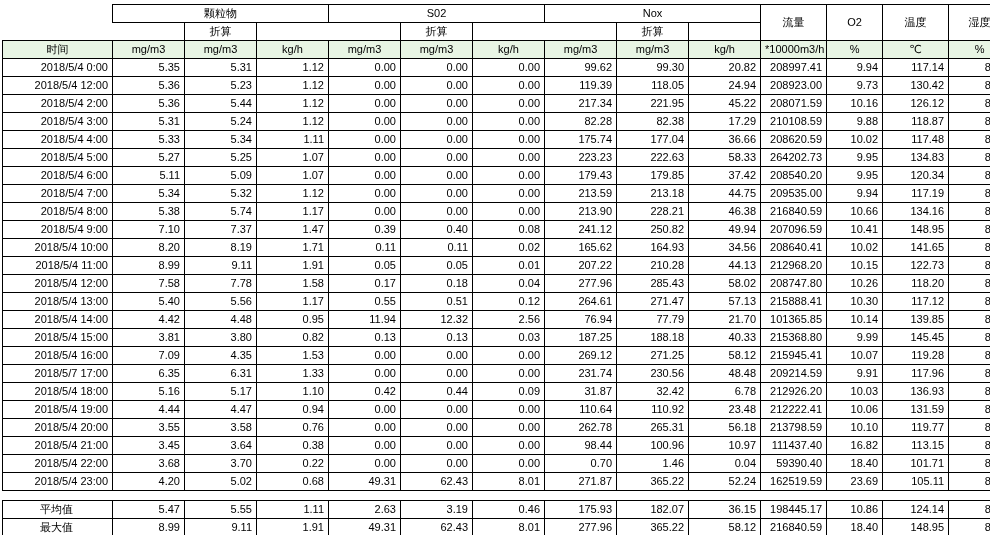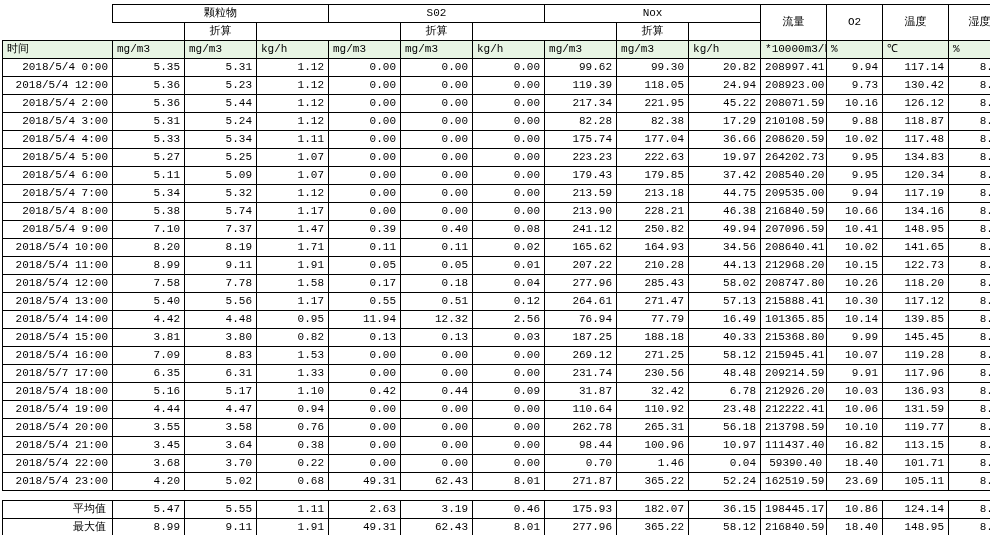--- a/index.html
+++ b/index.html
@@ -1,30 +1,30 @@
 <!DOCTYPE html>
 <html><head>
 <meta charset="utf-8">
 <style>
   html,body{margin:0;padding:0;background:#fff;}
   body{font-family:"Liberation Sans","DejaVu Sans",sans-serif;}
-  #sheet{width:990px;height:535px;box-sizing:border-box;padding:4px 2px 2px 2px;font-family:Liberation Mono, monospace;}
+  #sheet{width:990px;height:535px;box-sizing:border-box;padding:4px 2px 2px 2px;}
   table{border-collapse:collapse;table-layout:fixed;width:984px;font-size:11px;color:#000;}
   td,th{border:1px solid #000;padding:0 4px;height:17px;line-height:17px;white-space:nowrap;overflow:hidden;font-weight:normal;}
   .grp{text-align:center;}
-  .hdr-green{background:#e8f5e4;}
+  .hdr-green{background:#e8f5e4;text-align:center;}
   .num{text-align:right;}
   .noborder{border:none;background:#fff;}
   .blank-row td{border:none;height:9px;line-height:9px;}
   col.c-time{width:110px;}
   col.c-d{width:72px;}
   col.c-o2{width:56px;}
   col.c-t{width:66px;}
   col.c-h{width:62px;}
-  .rowhead{text-align:right;padding-right:6px;}
+  .rowhead{text-align:center;padding-right:6px;}
 </style>
 </head>
 <body>
 
 <div id="sheet">
 <table>
   <colgroup>
     <col class="c-time">
         <col class="c-d">
         <col class="c-d">
@@ -166,21 +166,21 @@
         <tr>
           <td class="num">2018/5/4  5:00</td>
           <td class="num">5.27</td>
           <td class="num">5.25</td>
           <td class="num">1.07</td>
           <td class="num">0.00</td>
           <td class="num">0.00</td>
           <td class="num">0.00</td>
           <td class="num">223.23</td>
           <td class="num">222.63</td>
-          <td class="num">19.97</td>
+          <td class="num">58.33</td>
           <td class="num">264202.73</td>
           <td class="num">9.95</td>
           <td class="num">134.83</td>
           <td class="num">8.00</td>
         </tr>
         <tr>
           <td class="num">2018/5/4  6:00</td>
           <td class="num">5.11</td>
           <td class="num">5.09</td>
           <td class="num">1.07</td>
@@ -310,21 +310,21 @@
         <tr>
           <td class="num">2018/5/4 14:00</td>
           <td class="num">4.42</td>
           <td class="num">4.48</td>
           <td class="num">0.95</td>
           <td class="num">11.94</td>
           <td class="num">12.32</td>
           <td class="num">2.56</td>
           <td class="num">76.94</td>
           <td class="num">77.79</td>
-          <td class="num">16.49</td>
+          <td class="num">21.70</td>
           <td class="num">101365.85</td>
           <td class="num">10.14</td>
           <td class="num">139.85</td>
           <td class="num">8.00</td>
         </tr>
         <tr>
           <td class="num">2018/5/4 15:00</td>
           <td class="num">3.81</td>
           <td class="num">3.80</td>
           <td class="num">0.82</td>
@@ -335,21 +335,21 @@
           <td class="num">188.18</td>
           <td class="num">40.33</td>
           <td class="num">215368.80</td>
           <td class="num">9.99</td>
           <td class="num">145.45</td>
           <td class="num">8.00</td>
         </tr>
         <tr>
           <td class="num">2018/5/4 16:00</td>
           <td class="num">7.09</td>
-          <td class="num">8.83</td>
+          <td class="num">4.35</td>
           <td class="num">1.53</td>
           <td class="num">0.00</td>
           <td class="num">0.00</td>
           <td class="num">0.00</td>
           <td class="num">269.12</td>
           <td class="num">271.25</td>
           <td class="num">58.12</td>
           <td class="num">215945.41</td>
           <td class="num">10.07</td>
           <td class="num">119.28</td>

